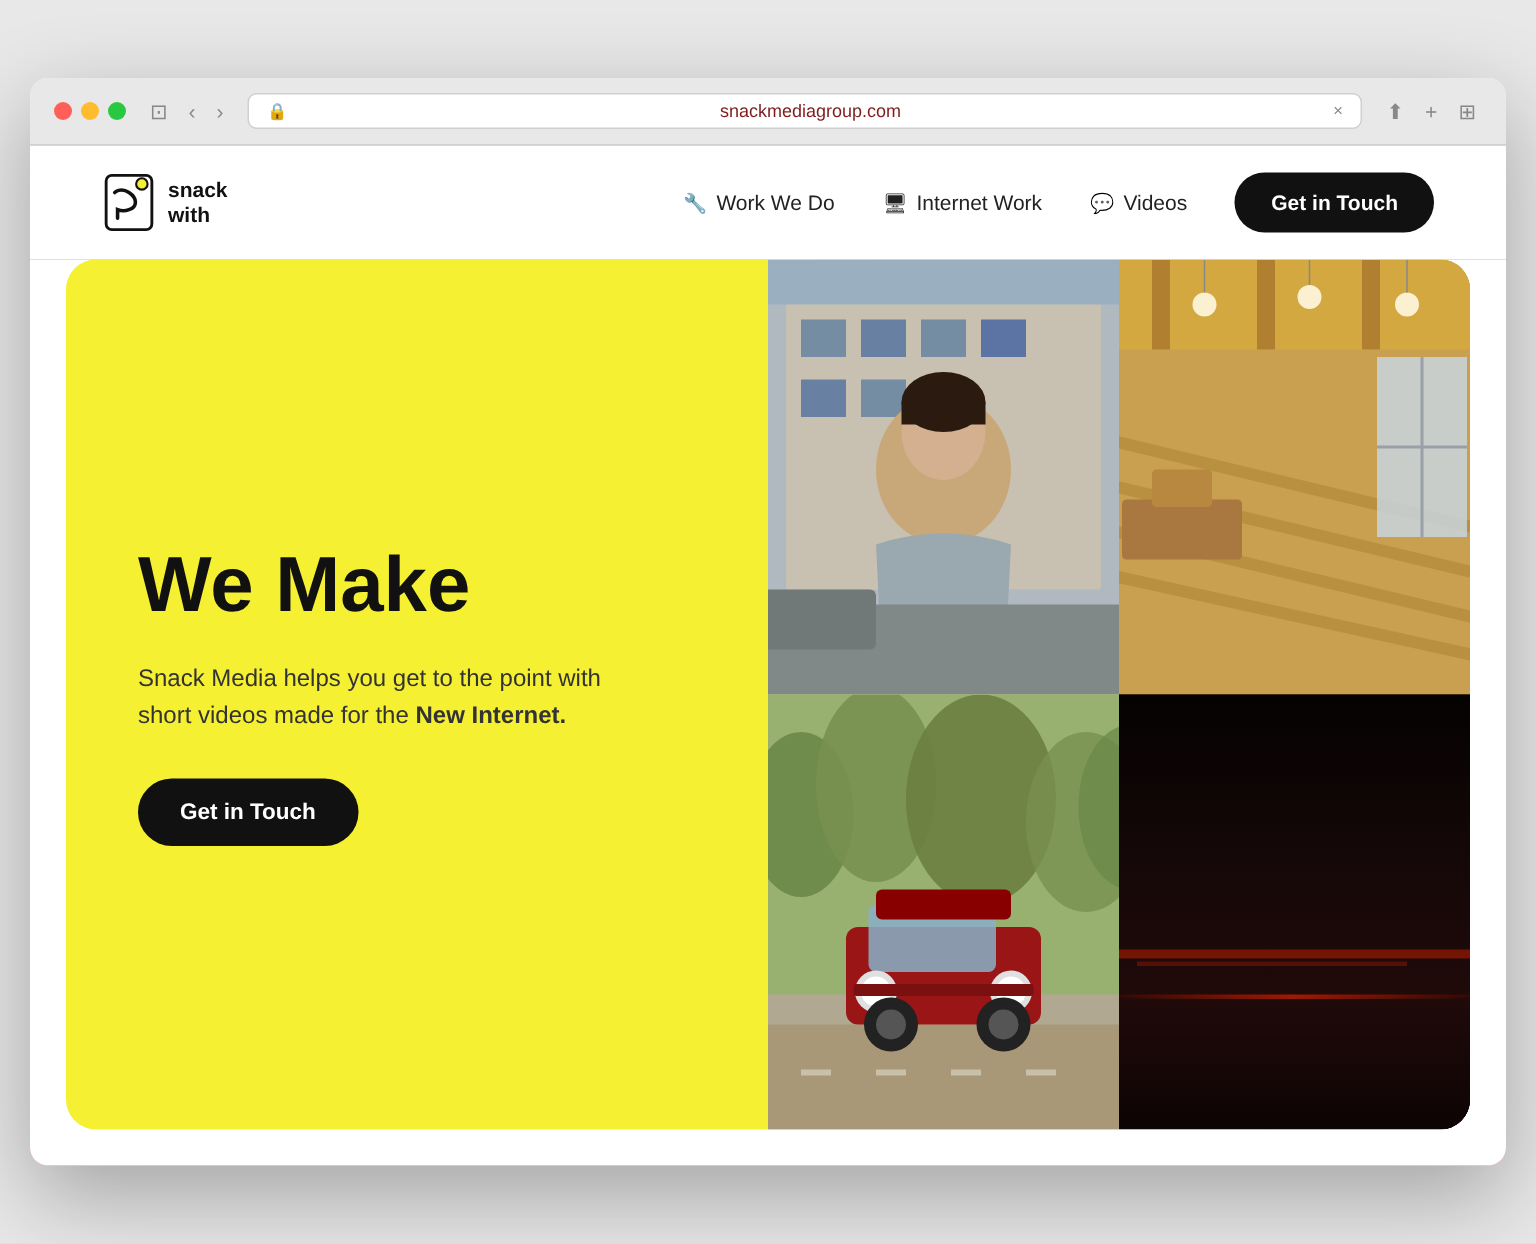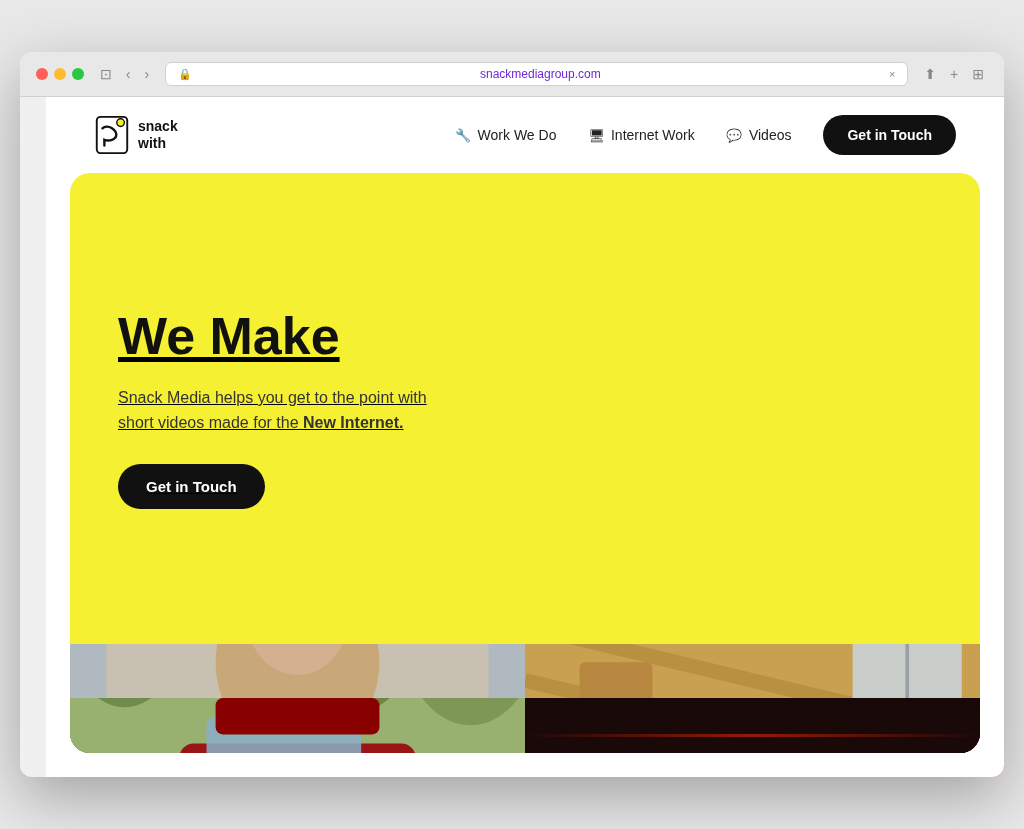--- a/index.html
+++ b/index.html
@@ -75,41 +75,40 @@
 
     .address-bar-icon {
       color: #888;
       font-size: 11px;
     }
 
     .address-text {
       flex: 1;
       text-align: center;
       font-size: 12px;
-      color: #6d28d9;
+      color: #7f1d1d;
     }
 
     .close-tab-btn {
       color: #888;
       font-size: 11px;
       cursor: pointer;
     }
 
     .browser-actions {
       display: flex;
       gap: 6px;
       align-items: center;
       color: #888;
       font-size: 14px;
     }
 
     
     .website {
       background: #ec4899;
-      margin-left: 26px;
     }
 
     
     .nav {
       display: flex;
       align-items: center;
       justify-content: space-between;
       padding: 18px 48px;
       background: white;
     }
@@ -172,24 +171,23 @@
     
     .hero {
       padding: 0 24px 24px 24px;
       background: white;
     }
 
     .hero-inner {
       background: #f5f032;
       border-radius: 20px;
       display: grid;
-      grid-template-columns: 1fr;
+      grid-template-columns: 1fr 1fr;
       min-height: 580px;
       overflow: hidden;
-      text-decoration: underline;
     }
 
     .hero-left {
       padding: 80px 48px;
       display: flex;
       flex-direction: column;
       justify-content: center;
       gap: 20px;
     }
 

